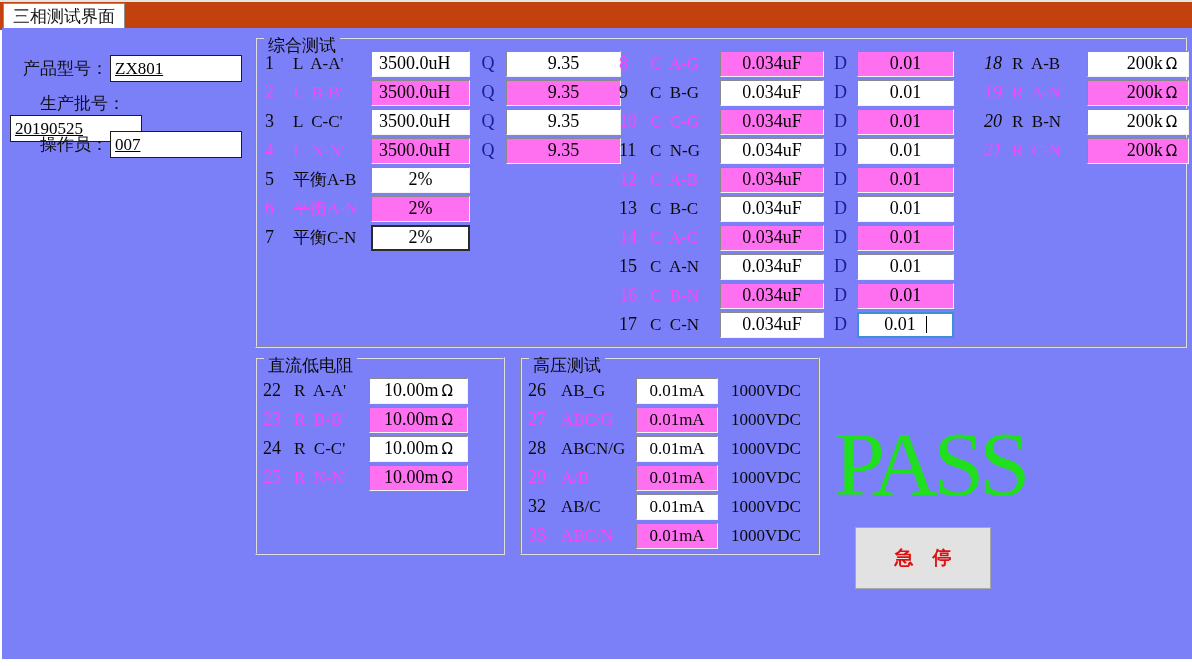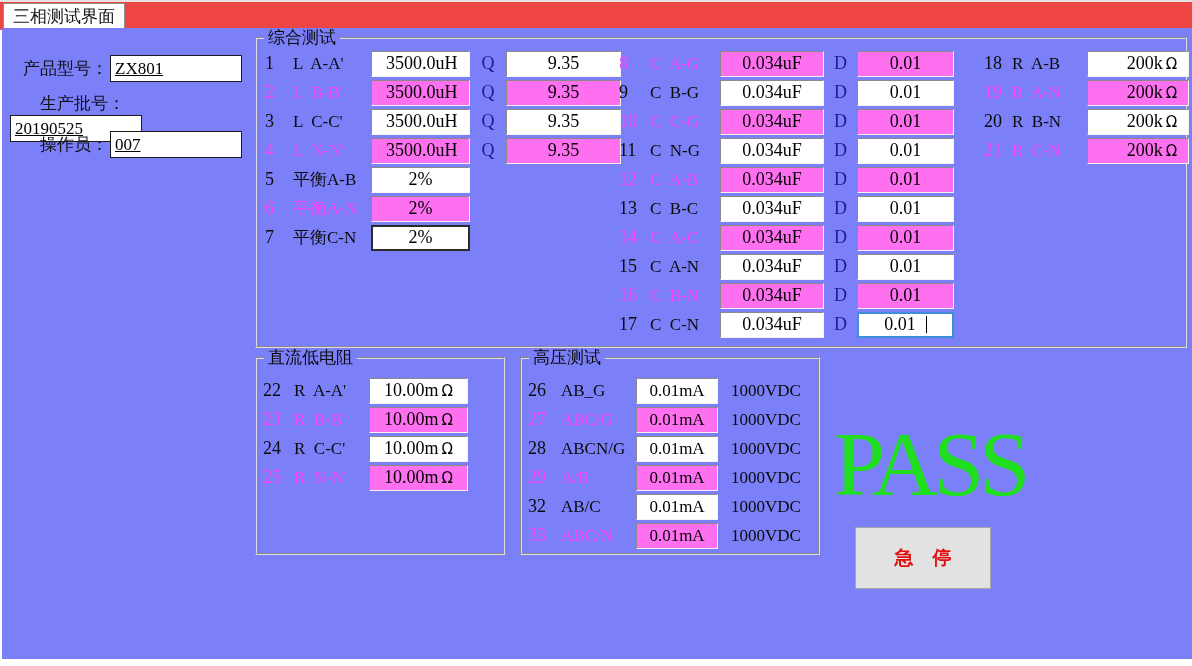--- a/index.html
+++ b/index.html
@@ -1,35 +1,35 @@
 <!DOCTYPE html>
 <html style="--bg: #7c80f8; --hl: #ff70f0; --mag: #ff44f4; --navy: #1c1c96; --pass: #1fdf1f; --stop: #e01010;"><head>
 <meta charset="utf-8">
 <style>
   html,body{margin:0;padding:0;}
   body{font-family:"Liberation Serif","DejaVu Serif",serif;}
   .canvas{position:relative;width:1192px;height:666px;background:#ffffff;overflow:hidden;}
 
   
-  .topbar{position:absolute;left:0;top:0;right:0;height:28px;background:#ef4444;border-top:2px solid #e4e4e4;}
+  .topbar{position:absolute;left:0;top:0;right:0;height:28px;background:#c2410c;border-top:2px solid #e4e4e4;}
   .tab{position:absolute;left:3px;top:1px;height:25px;line-height:25px;padding:0 9px;background:#ffffff;
        border:1px solid #8f8f8f;border-bottom:none;font-size:17px;color:#111;}
 
   
   .main{position:absolute;left:2px;top:28px;width:1190px;height:631px;background:var(--bg,#7c80f8);}
 
   
   .hf-row{position:absolute;left:6px;display:flex;align-items:center;}
   .hf-label{width:100px;text-align:right;font-size:17px;color:#101018;white-space:pre;}
   .hf-input{width:132px;height:27px;box-sizing:border-box;margin-left:2px;background:#fff;
             border:1px solid #1c1c1c;font-size:17px;display:flex;align-items:center;padding-left:4px;color:#000;text-decoration:underline;}
 
   
   .grp{position:absolute;border:2px groove #dedede;box-sizing:border-box;}
-  .grp-title{position:absolute;top:-11px;left:7px;background:var(--bg,#7c80f8);padding:0 4px;
+  .grp-title{position:absolute;top:-11px;left:7px;background:var(--bg,#7c80f8);padding:8px 4px;
              font-size:17px;color:#0a0a0a;line-height:20px;white-space:pre;}
 
   
   .stat-row{position:absolute;left:8px;display:flex;align-items:center;}
   .stat-label{width:95px;text-align:right;font-size:17px;color:#101018;white-space:pre;}
   .stat-box{width:98px;height:26px;box-sizing:border-box;margin-left:2px;background:#ececec;
             border:2px solid #f7f7f7;}
 
   
   .col{position:absolute;}
@@ -41,30 +41,30 @@
          justify-content:center;font-size:18px;color:#000;white-space:pre;}
   .param-letter{text-align:center;color:var(--navy,#1c1c96);font-size:18px;}
   .unit{font-family:"DejaVu Sans","Liberation Sans",sans-serif;font-size:15px;margin-left:3px;}
 
   
   .c1 .row-no{width:28px;padding-left:2px;}
   .c1 .row-name{width:78px;}
   .c1 .val-field{width:99px;}
   .c1 .param-letter{width:36px;}
   .c1 .param-field{width:115px;}
-  .c1 .val-field{justify-content:flex-start;padding-left:14px;}
+  .c1 .val-field{justify-content:flex-start;padding-left:7px;}
   .bal .row-no{width:28px;padding-left:2px;}
   .bal .row-name{width:78px;}
   .bal .val-field{width:99px;justify-content:center;padding-left:0;}
   .c2 .row-no{width:31px;}
   .c2 .row-name{width:70px;}
   .c2 .val-field{width:104px;}
   .c2 .param-letter{width:33px;}
   .c2 .param-field{width:97px;}
-  .c3 .row-no{width:28px;}
+  .c3 .row-no{width:28px;font-style:italic;}
   .c3 .row-name{width:75px;}
   .c3 .val-field{width:102px;padding-left:28px;}
   .dc .row-no{width:31px;}
   .dc .row-name{width:75px;}
   .dc .val-field{width:99px;}
   .hv .row-no{width:33px;}
   .hv .row-name{width:75px;font-size:17px;}
   .hv .val-field{width:82px;font-size:17px;}
   .hv .vdc{margin-left:13px;font-size:17px;color:#0a0a0a;}
 

